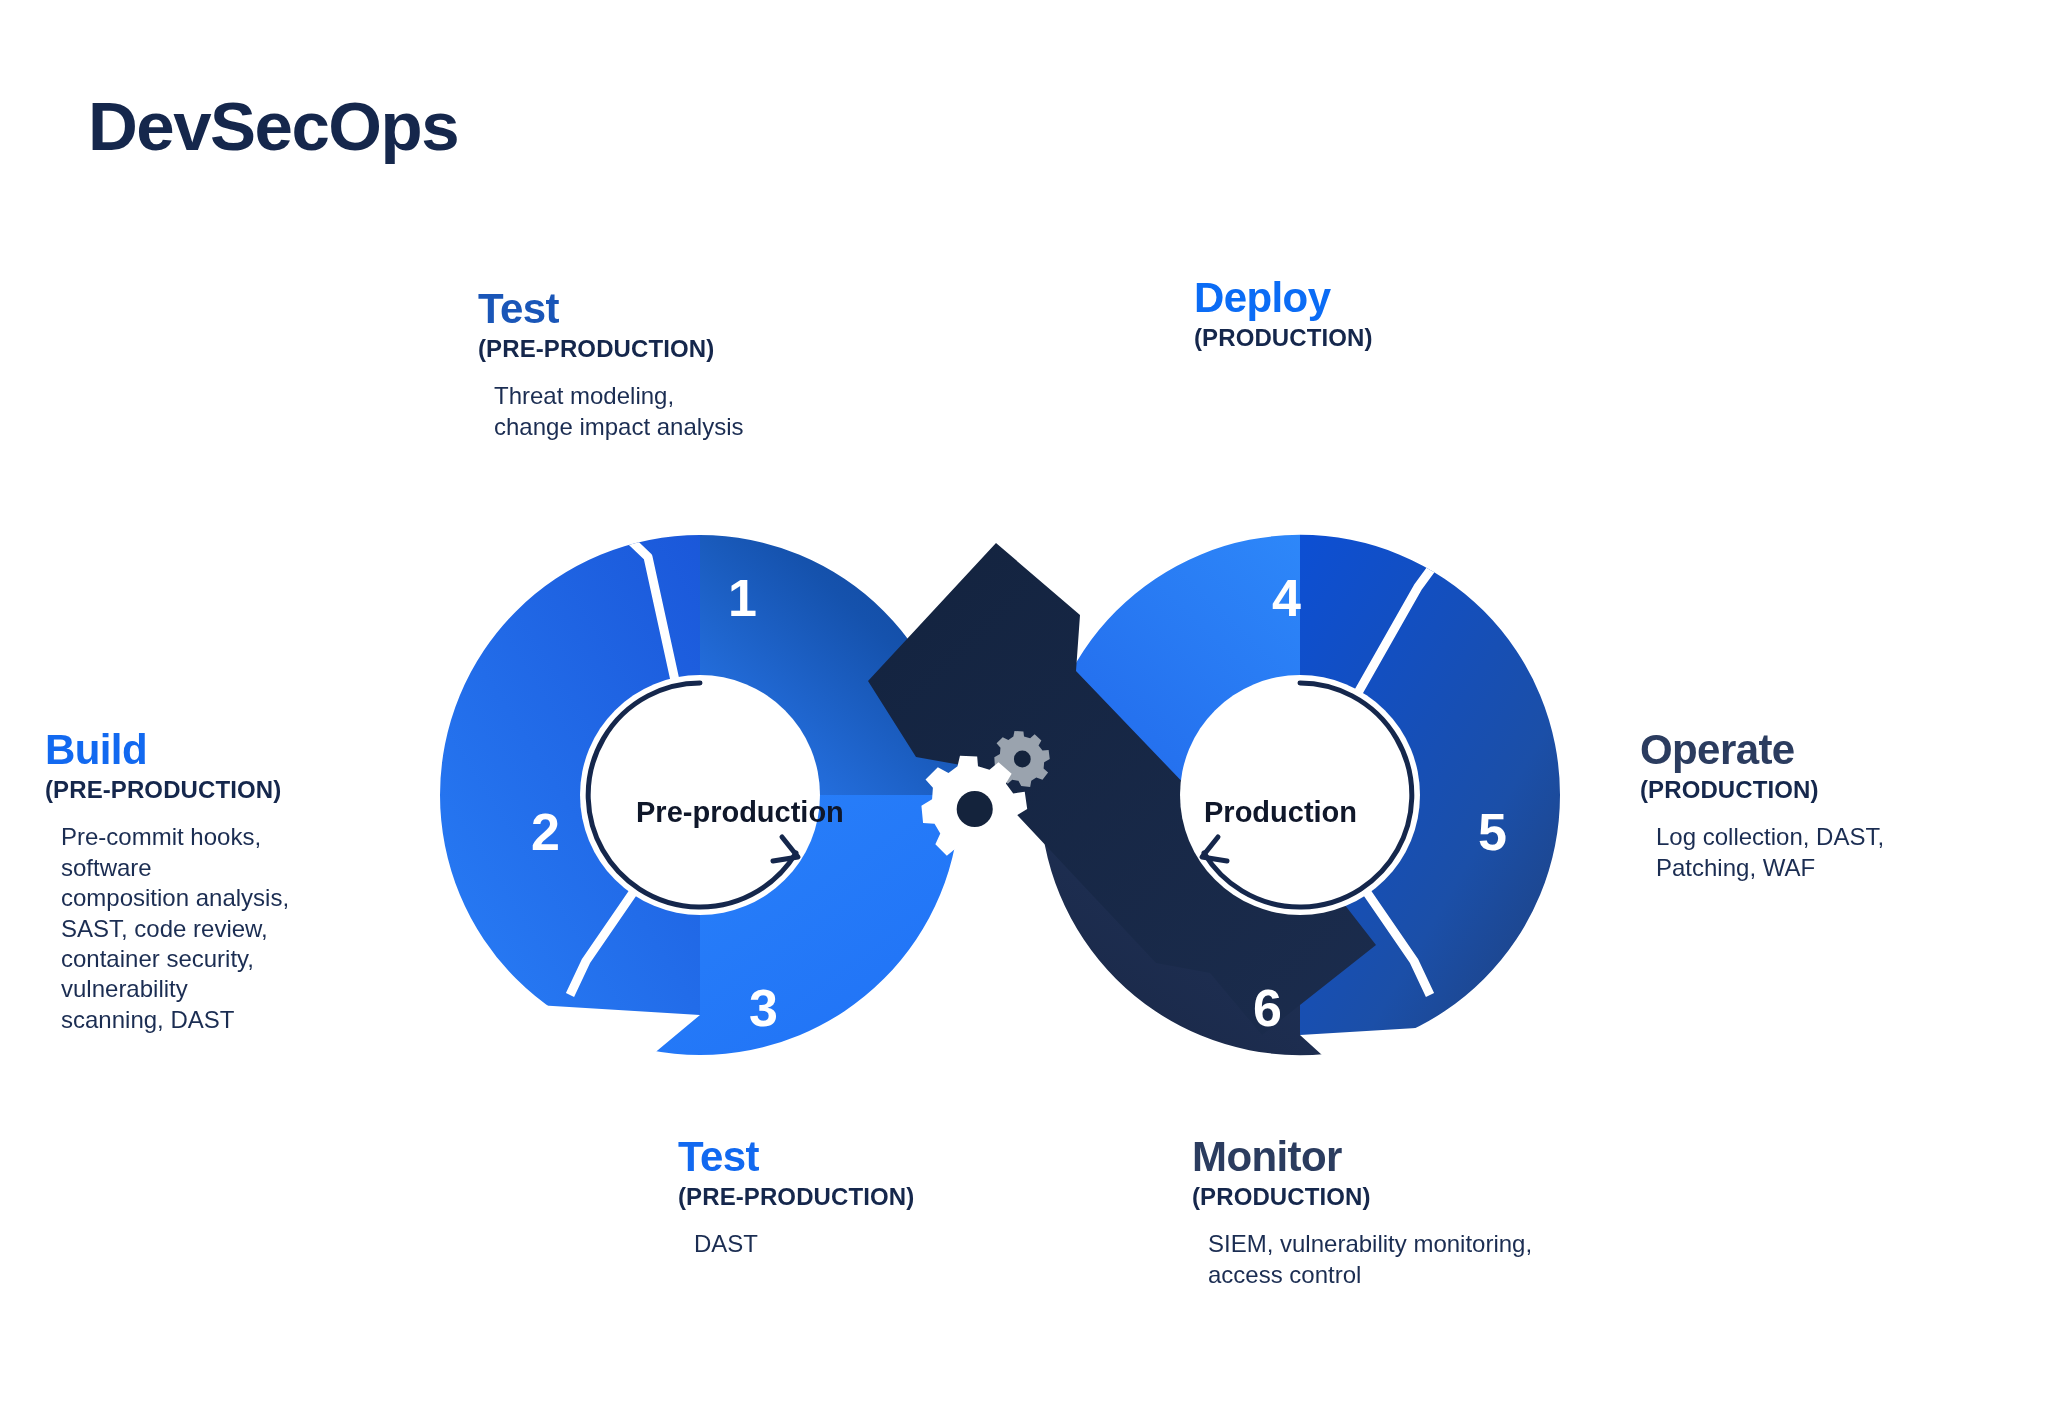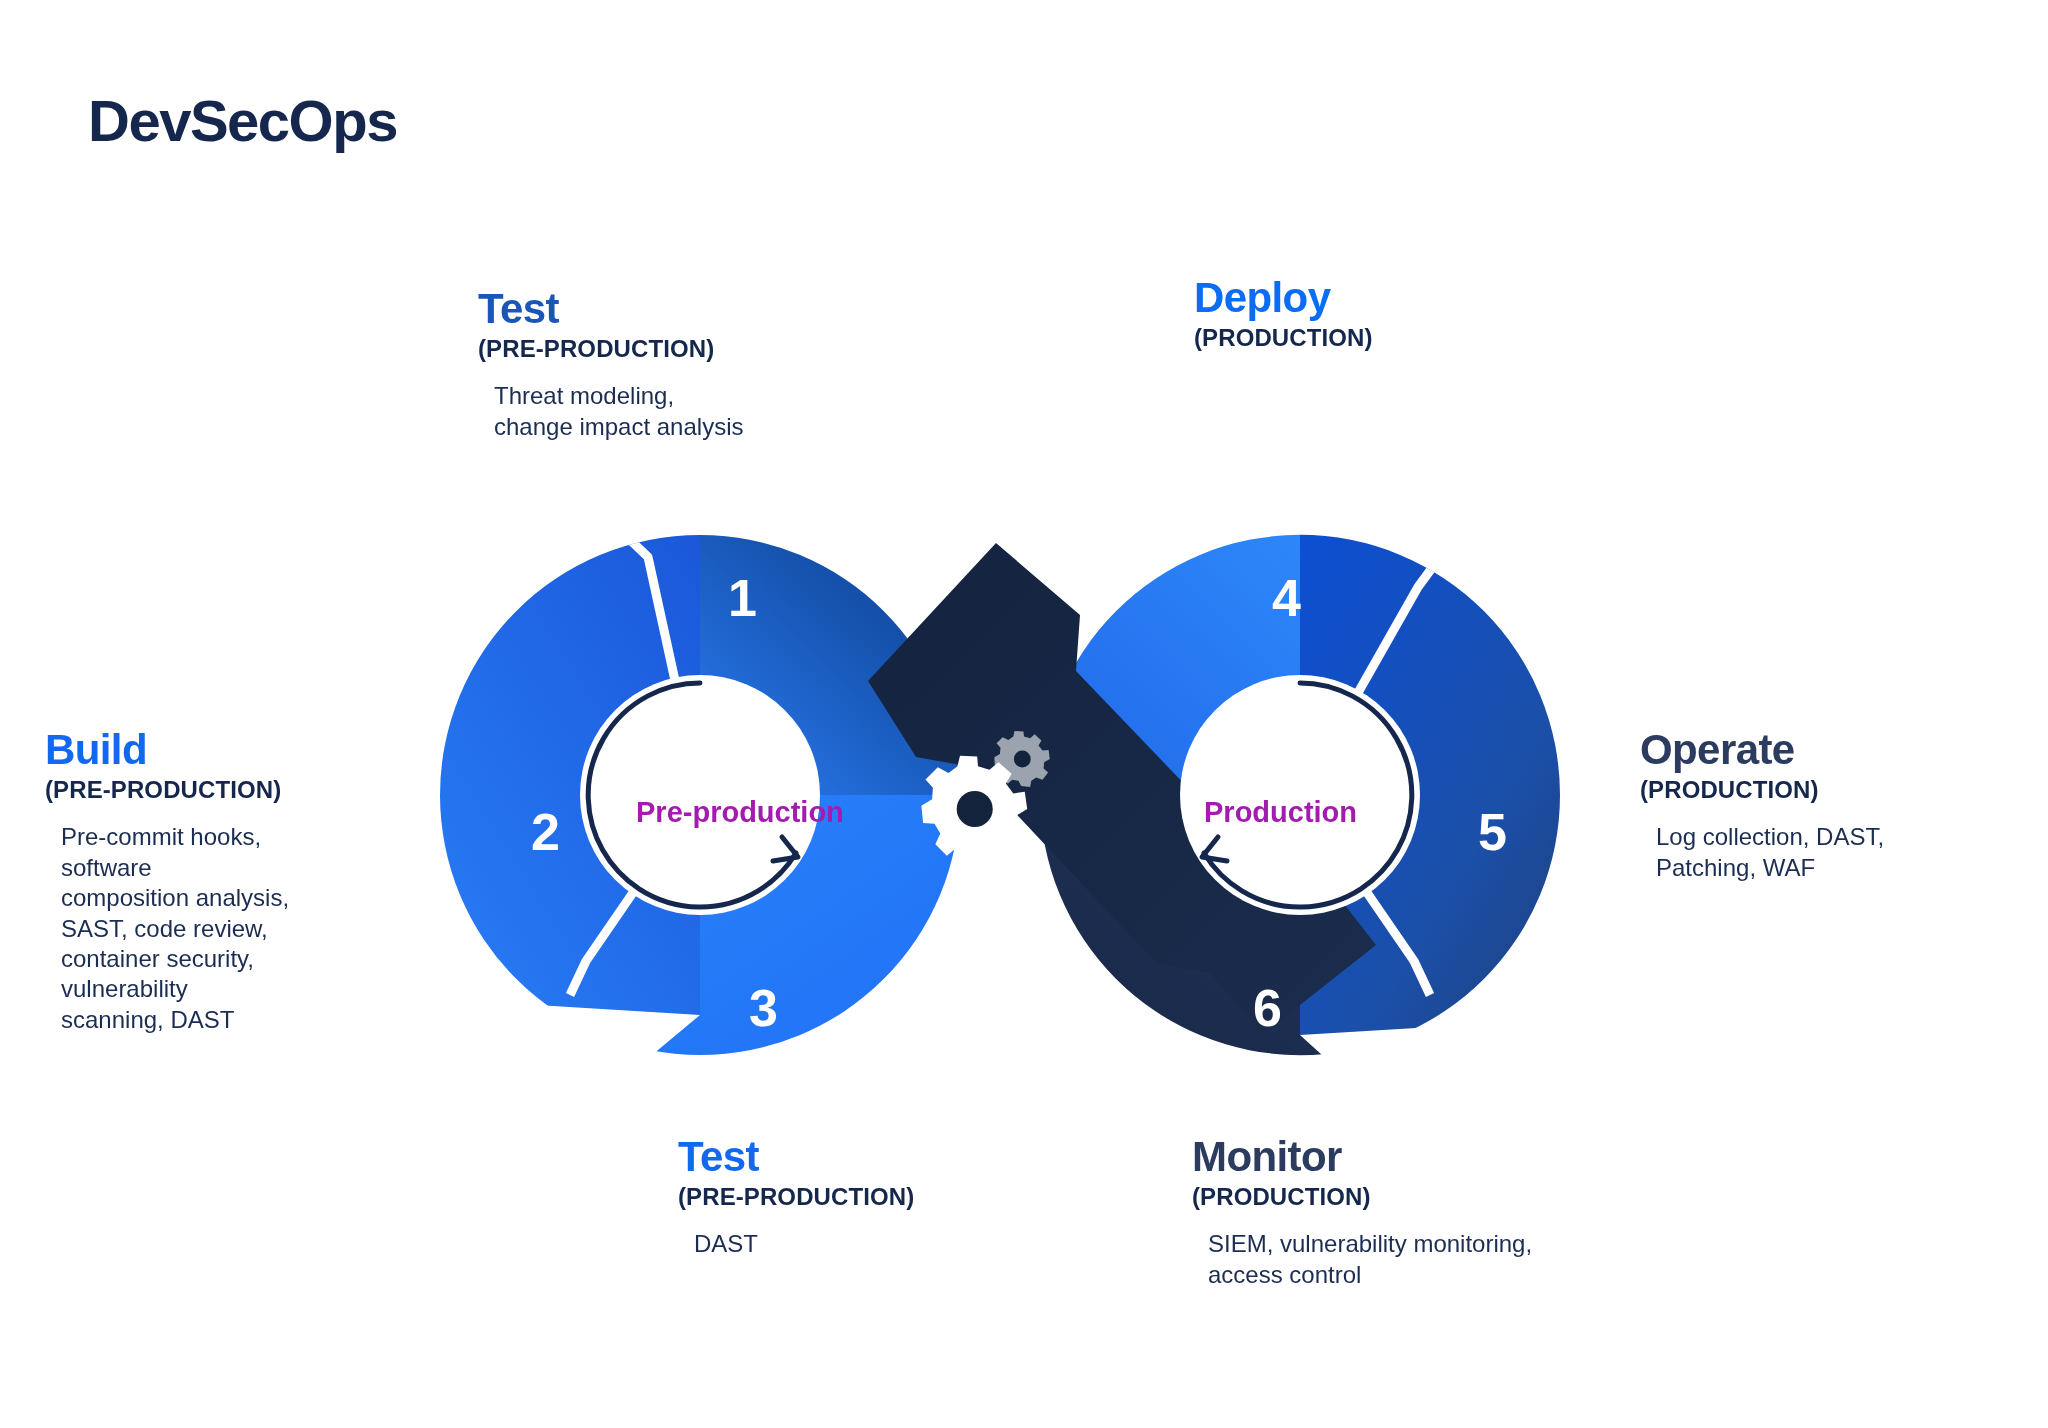--- a/index.html
+++ b/index.html
@@ -13,21 +13,21 @@
     position: relative;
     overflow: hidden;
     font-family: "Liberation Sans", sans-serif;
     -webkit-font-smoothing: antialiased;
   }
 
   #page-title {
     position: absolute;
     left: 88px;
     top: 92px;
-    font-size: 58px;
+    font-size: 69px;
     font-weight: bold;
     color: #15274c;
     letter-spacing: -1.5px;
     line-height: 1;
   }
 
   .stage-block {
     position: absolute;
   }
   .stage-title {
@@ -79,21 +79,21 @@
   #num-2 { left: 531px;  top: 806px; }
   #num-3 { left: 749px;  top: 982px; }
   #num-4 { left: 1272px; top: 572px; }
   #num-5 { left: 1478px; top: 806px; }
   #num-6 { left: 1253px; top: 982px; }
 
   .hub-label {
     position: absolute;
     font-size: 29px;
     font-weight: 600;
-    color: #a21caf;
+    color: #0f172a;
     line-height: 1;
     white-space: nowrap;
   }
   #hub-pre  { left: 636px;  top: 798px; }
   #hub-prod { left: 1204px; top: 798px; }
 </style>
 </head>
 <body style="background: rgb(255, 255, 255);">
 
 <div id="page-title" style="color: rgb(21, 39, 76);">DevSecOps</div>

